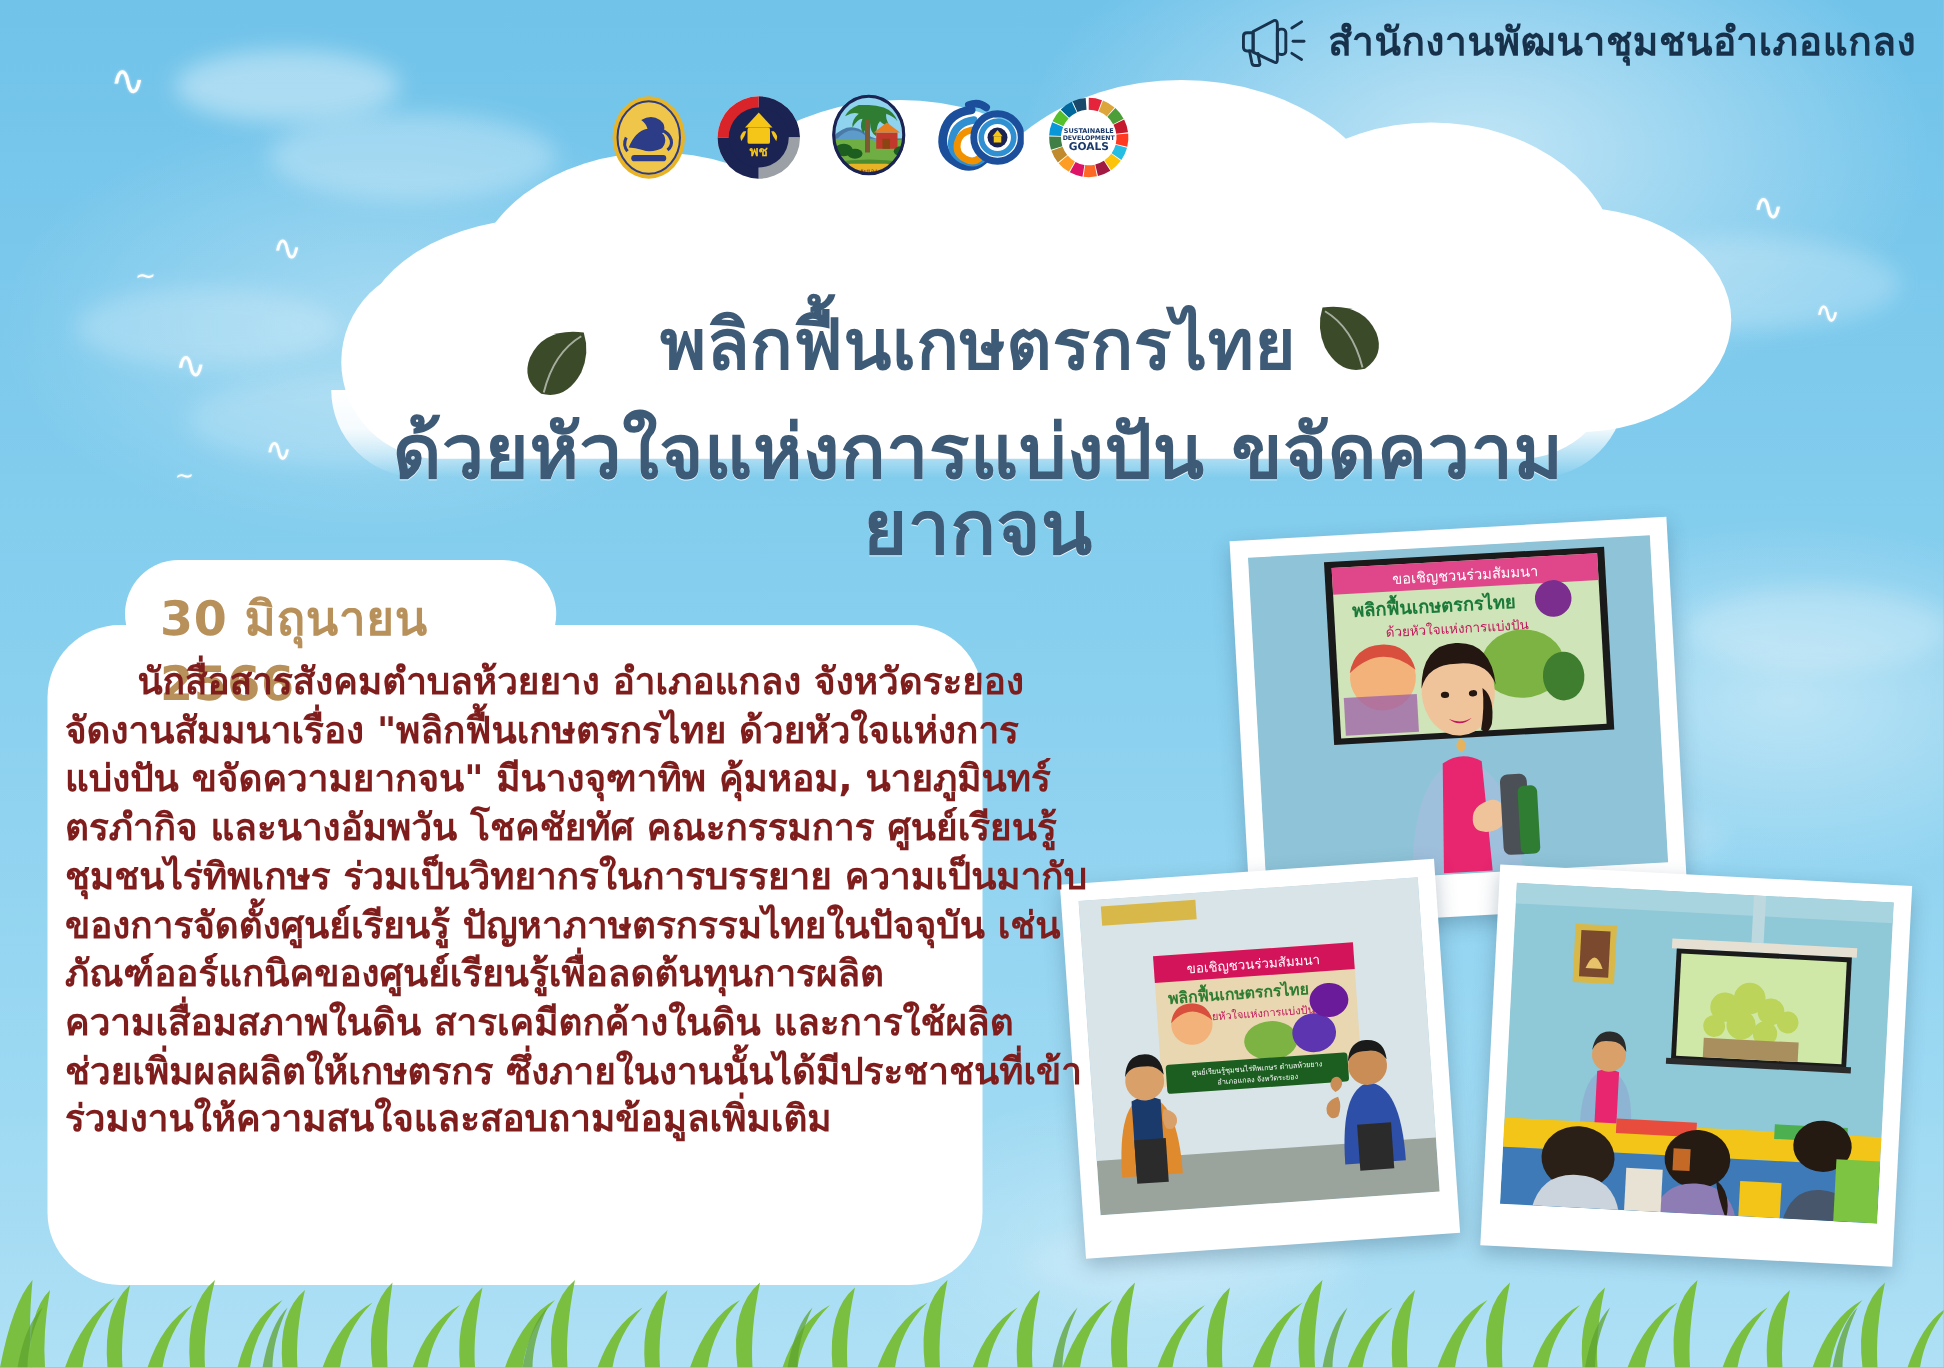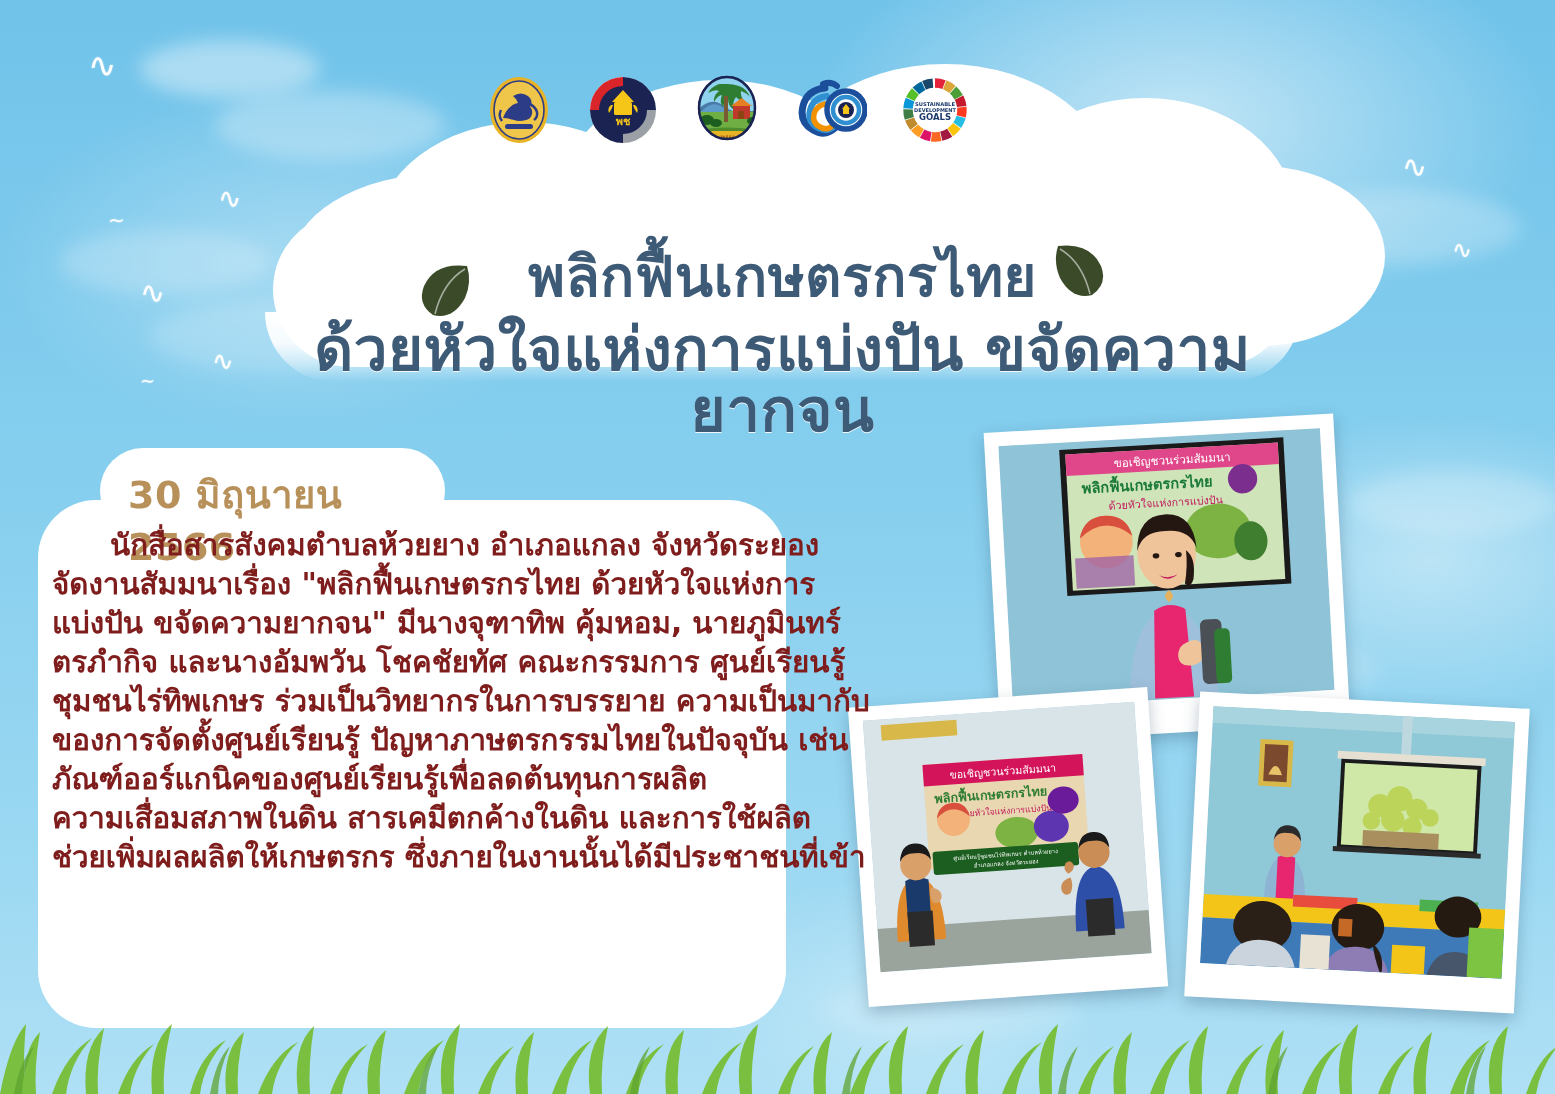--- a/index.html
+++ b/index.html
@@ -42,31 +42,31 @@
   .cb.s5{left:740px; top:36px;  width:300px;height:234px;}
   .cb.s6{left:880px; top:104px; width:250px;height:180px;}
   .cb.base{left:18px;top:150px;width:1020px;height:155px;border-radius:90px;}
   .cloud-fade{
     position:absolute;left:10px;top:250px;width:1035px;height:70px;
     background:linear-gradient(180deg,#fff 0%,rgba(255,255,255,.88) 45%,rgba(255,255,255,0) 100%);
     border-radius:0 0 80px 80px;
   }
 
   
-  .logos{position:absolute;left:228px;top:12px;display:flex;align-items:center;gap:32px;z-index:6;}
+  .logos{position:absolute;left:228px;top:12px;display:flex;align-items:center;gap:16px;z-index:6;}
   .logo{width:72px;height:72px;flex:none;}
 
   
   .title-wrap{position:absolute;left:0;top:186px;width:1055px;text-align:center;z-index:7;}
   .title-l1,.title-l2{
     color:#3D5A76;font-weight:700;line-height:1.02;
     text-shadow:0 1px 0 rgba(255,255,255,.85);
   }
   .title-l1{font-size:56px;letter-spacing:.5px;}
-  .title-l2{font-size:60px;margin-top:14px;letter-spacing:.5px;}
+  .title-l2{font-size:60px;margin-top:27px;letter-spacing:.5px;}
   .leaf{position:absolute;width:60px;height:62px;z-index:8;}
   .leaf.l{left:160px;top:12px;}
   .leaf.r{left:795px;top:-8px;}
 
   
   .card{
     position:absolute;left:38px;top:448px;width:748px;height:580px;z-index:9;
   }
   .card-bg{position:absolute;background:#fff;border-radius:60px;}
   .card-main{left:0;top:52px;width:748px;height:528px;border-radius:58px;}
@@ -124,20 +124,34 @@
     <span class="bird" style="left:88px;top:48px;font-size:34px;">∿</span>
     <span class="bird" style="left:218px;top:185px;font-size:28px;">∿</span>
     <span class="bird" style="left:108px;top:210px;font-size:20px;">∼</span>
     <span class="bird" style="left:140px;top:278px;font-size:30px;">∿</span>
     <span class="bird" style="left:212px;top:348px;font-size:26px;">∿</span>
     <span class="bird" style="left:140px;top:372px;font-size:18px;">∼</span>
     <span class="bird" style="left:1402px;top:152px;font-size:30px;">∿</span>
     <span class="bird" style="left:1452px;top:238px;font-size:24px;">∿</span>
   </div>
 
+  <div class="brandbar">
+    <svg class="megaphone" viewBox="0 0 64 46">
+      <g fill="none" stroke="#17334E" stroke-width="2.4" stroke-linecap="round" stroke-linejoin="round">
+        <path d="M8 19 L8 28 Q8 31 11 31 L16 31 L16 16 L11 16 Q8 16 8 19 Z"></path>
+        <path d="M16 15 L33 6 Q36 5 36 9 L36 38 Q36 42 33 40 L16 32 Z"></path>
+        <path d="M13 31 L15 41 Q15.5 43 17.5 43 L20 43 Q22 43 21.5 41 L20 33"></path>
+        <rect x="36" y="13" width="7" height="21" rx="3"></rect>
+        <path d="M48 12 L56 7"></path>
+          <path d="M49 23 L58 23"></path>
+          <path d="M48 33 L56 38"></path>
+      </g>
+    </svg>
+    <div class="brand-text">สำนักงานพัฒนาชุมชนอำเภอแกลง</div>
+  </div>
 
   <div class="cloud-banner">
     <div class="cb s1"></div>
       <div class="cb s2"></div>
       <div class="cb s3"></div>
     <div class="cb s4"></div>
       <div class="cb s5"></div>
       <div class="cb s6"></div>
     <div class="cb base"></div>
     <div class="cloud-fade"></div>
@@ -271,20 +285,21 @@
     <div class="body-text">
       <p class="indent">นักสื่อสารสังคมตำบลห้วยยาง อำเภอแกลง จังหวัดระยอง</p>
       <p>จัดงานสัมมนาเรื่อง "พลิกฟื้นเกษตรกรไทย  ด้วยหัวใจแห่งการ</p>
       <p>แบ่งปัน ขจัดความยากจน" มีนางจุฑาทิพ คุ้มหอม, นายภูมินทร์</p>
       <p>ตรภำกิจ และนางอัมพวัน โชคชัยทัศ คณะกรรมการ ศูนย์เรียนรู้</p>
       <p>ชุมชนไร่ทิพเกษร ร่วมเป็นวิทยากรในการบรรยาย ความเป็นมากับ</p>
       <p>ของการจัดตั้งศูนย์เรียนรู้ ปัญหาภาษตรกรรมไทยในปัจจุบัน เช่น</p>
       <p>ภัณฑ์ออร์แกนิคของศูนย์เรียนรู้เพื่อลดต้นทุนการผลิต</p>
       <p>ความเสื่อมสภาพในดิน   สารเคมีตกค้างในดิน   และการใช้ผลิต</p>
       <p>ช่วยเพิ่มผลผลิตให้เกษตรกร ซึ่งภายในงานนั้นได้มีประชาชนที่เข้า</p>
+      <p>ร่วมงานให้ความสนใจและสอบถามข้อมูลเพิ่มเติม</p>
     </div>
   </div>
 
   <div class="photos">
 
     <div class="photo ph-top">
       <div class="inner">
         <svg viewBox="0 0 330 270" preserveAspectRatio="xMidYMid slice" style="width:100%;height:100%;display:block;">
           <rect width="330" height="270" fill="#8FC4D8"></rect>
           <rect x="62" y="8" width="230" height="150" fill="#1a1a1a"></rect>

